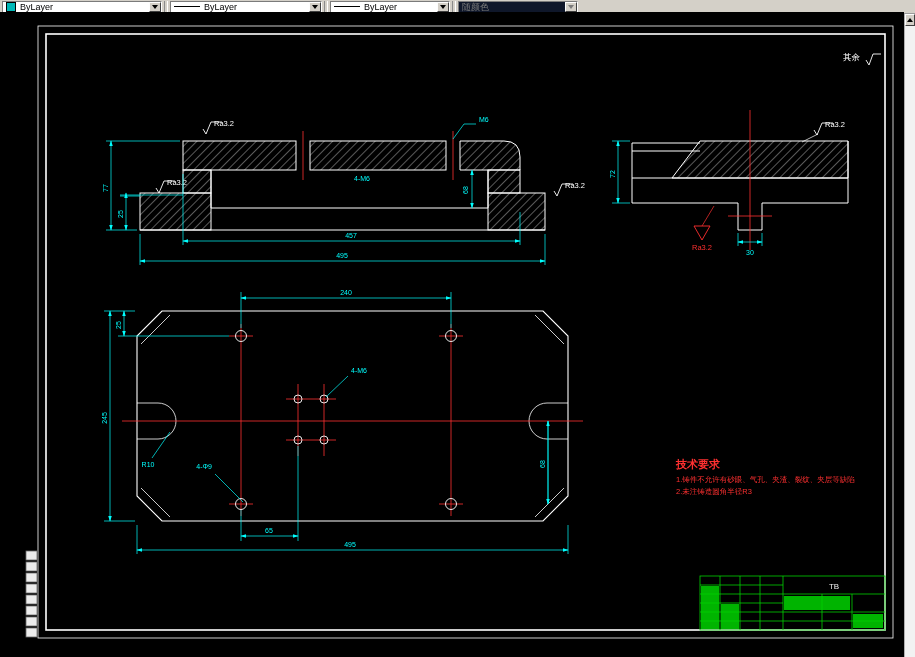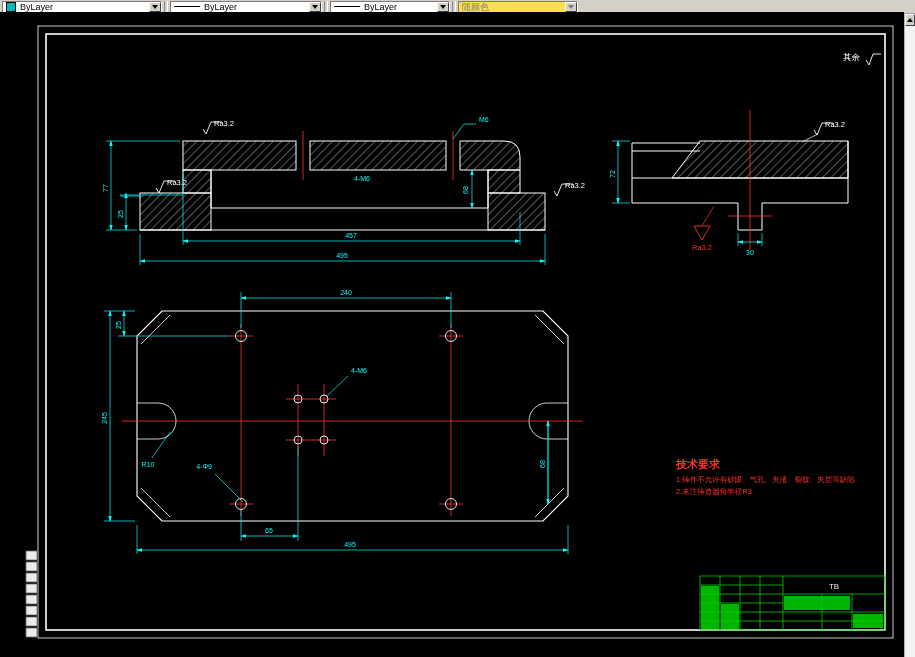--- a/index.html
+++ b/index.html
@@ -18,21 +18,21 @@
     border:1px solid;border-color:#7b7b7b #fdfdfd #fdfdfd #7b7b7b;
     font-size:9px;line-height:10px;color:#000;padding-left:3px;gap:4px;box-sizing:border-box;
   }
   .combo-text{white-space:nowrap;overflow:hidden;}
   .combo-btn{
     margin-left:auto;width:12px;height:10px;background:#d4d0c8;
     border:1px solid;border-color:#fdfdfd #404040 #404040 #fdfdfd;
     display:flex;align-items:center;justify-content:center;box-sizing:border-box;
   }
   .tri{width:0;height:0;border-left:3px solid transparent;border-right:3px solid transparent;border-top:4px solid #000;}
-  .combo.disabled{background:#fde047;color:#7b7b7b;}
+  .combo.disabled{background:#0f172a;color:#7b7b7b;}
   .combo.disabled .tri{border-top-color:#7b7b7b;}
   .swatch{width:8px;height:8px;background:#00b8b8;border:1px solid #000;flex:0 0 auto;}
   .linesample{width:26px;height:0;border-top:1px solid #000;flex:0 0 auto;}
   .sep{width:2px;height:12px;border-left:1px solid #8a8a8a;border-right:1px solid #fff;margin:0 2px;}
   
   .canvas{position:absolute;top:12px;left:0;width:904px;height:643px;background:#000;}
   .canvas svg{display:block;}
   
   .scrollbar{position:absolute;top:14px;right:0;width:11px;height:643px;background:#f2f2f2;border-left:1px solid #b0b0b0;box-sizing:border-box;}
   .scroll-btn{width:10px;height:12px;background:#d4d0c8;border:1px solid;border-color:#fdfdfd #404040 #404040 #fdfdfd;display:flex;align-items:center;justify-content:center;box-sizing:border-box;}

